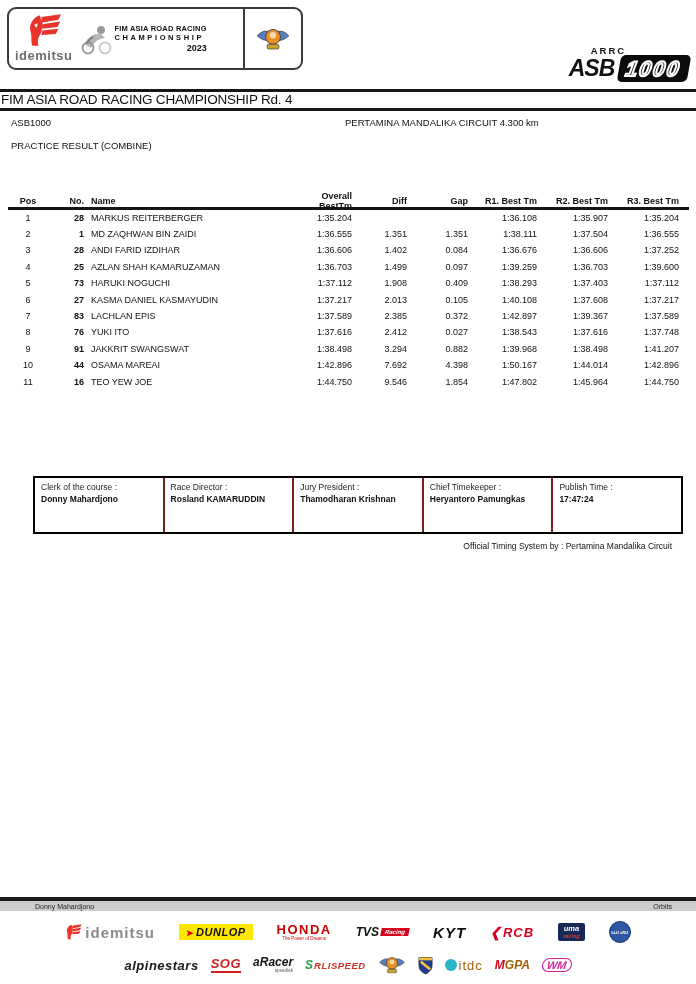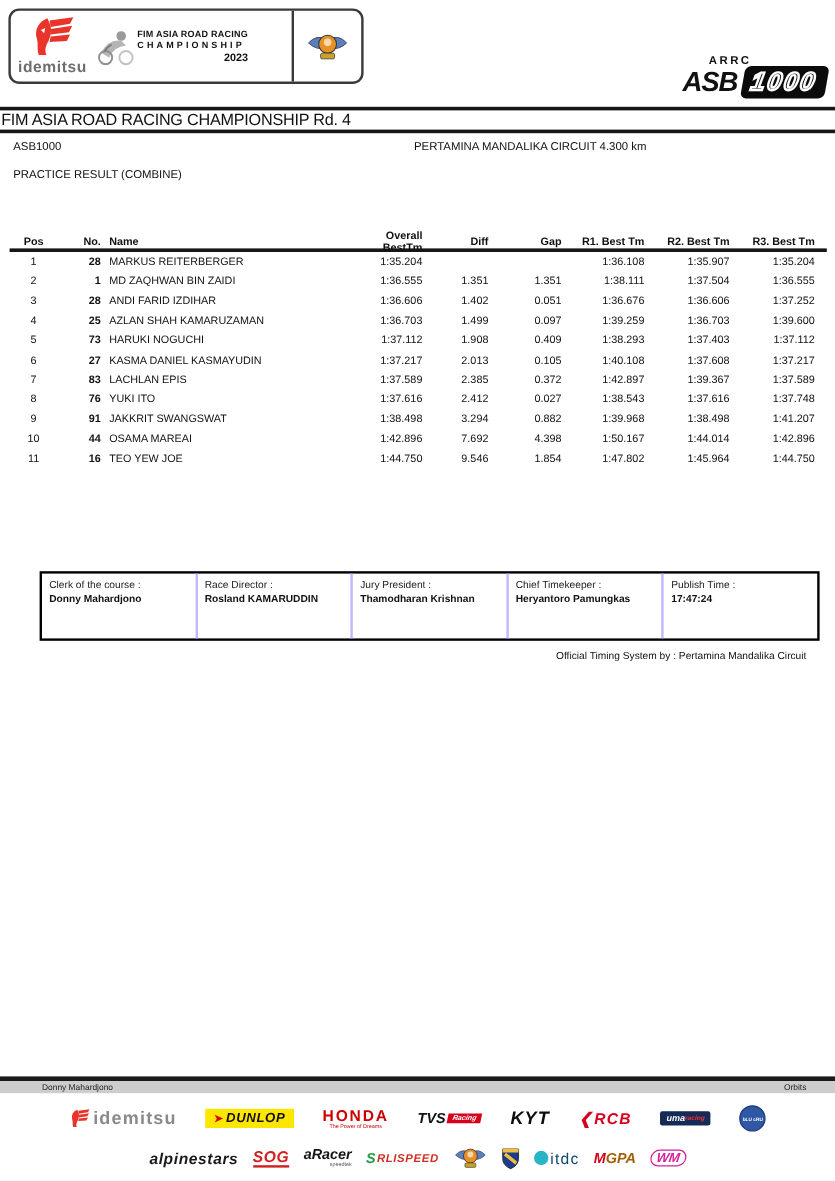--- a/index.html
+++ b/index.html
@@ -52,21 +52,21 @@
   .c-pos { text-align:center; }
   .c-no { text-align:right; font-weight:bold; }
   .thead .c-no { font-weight:bold; }
   .c-name { text-align:left; padding-left:7px; white-space:nowrap; }
   .c-num { text-align:right; }
   
   .officials {
     position:absolute; left:33px; top:476px; width:650px; height:58px;
     border:2px solid #000; display:flex; background:#fff;
   }
-  .off-cell { flex:1; border-left:2px solid #c4b5fd; padding:4px 6px; overflow:hidden; }
+  .off-cell { flex:1; border-left:2px solid #7f1d1d; padding:4px 6px; overflow:hidden; }
   .off-cell:first-child { border-left:none;border-radius:24px; }
   .off-label { font-size:8.5px; color:#222; white-space:nowrap; }
   .off-value { font-size:8.5px; font-weight:bold; margin-top:2px; white-space:nowrap; }
   .timing-note { position:absolute; right:24px; top:541px; font-size:8.5px; }
   
   .strip-bar { position:absolute; left:0; top:897px; width:696px; height:4px; background:#1a1a1a; }
   .strip { position:absolute; left:0; top:901px; width:696px; height:10px; background:#cdcdcd; overflow:hidden; }
   .strip-name { position:absolute; left:35px; top:1px; font-size:7px; line-height:9px; color:#222; }
   .strip-soft { position:absolute; right:24px; top:1px; font-size:7px; line-height:9px; color:#222; }
   
@@ -82,38 +82,38 @@
   .sp-honda { flex-direction:column; line-height:1; }
   .sp-honda .word { font-size:13px; font-weight:900; color:#c00; letter-spacing:1.5px; }
   .sp-honda .tag { font-size:4.5px; color:#c00; margin-top:1px; }
   .sp-tvs { gap:2px; }
   .sp-tvs .word { font-size:12px; font-weight:900; font-style:italic; color:#111; }
   .sp-tvs .sub { background:#d6001c; color:#fff; font-size:6px; font-style:italic; font-weight:bold; padding:1px 4px; transform:skew(-12deg); }
   .sp-kyt .word { font-size:15px; font-weight:900; font-style:italic; color:#0d0d0d; letter-spacing:1px; }
   .sp-rcb { gap:2px; }
   .sp-rcb .glyph { color:#d6001c; font-size:13px; font-weight:900; font-style:italic; }
   .sp-rcb .word { font-size:13px; font-weight:900; font-style:italic; color:#d6001c; letter-spacing:1px; }
-  .sp-uma { background:#152a56; border-radius:2px; padding:2px 5px; line-height:1; }
+  .sp-uma { flex-direction:column; background:#152a56; border-radius:2px; padding:2px 5px; line-height:1; }
   .sp-uma .word { color:#fff; font-size:7.5px; font-weight:900; font-style:italic; }
   .sp-uma .sub { color:#e33; font-size:5.5px; font-weight:900; font-style:italic; margin-top:1px; }
   .sp-blucru { width:22px; height:22px; border-radius:50%; background:#2f57a4; border:1px solid #1a3a7a; align-items:center; justify-content:center; display:flex; }
   .sp-blucru .word { color:#fff; font-size:4px; font-weight:bold; }
   .sp-alpinestars .word { font-size:13px; font-weight:800; font-style:italic; color:#1a1a1a; letter-spacing:.5px; }
   .sp-sog { flex-direction:column; line-height:1; }
   .sp-sog .word { font-size:13px; font-weight:900; font-style:italic; color:#d02020; letter-spacing:.5px; }
   .sp-sog .bar { width:100%; height:1.5px; background:#d02020; margin-top:1px; }
   .sp-aracer { flex-direction:column; line-height:1; align-items:flex-end; }
   .sp-aracer .word { font-size:12px; font-weight:900; font-style:italic; color:#141414; }
   .sp-aracer .sub { font-size:4.5px; color:#555; margin-top:1px; }
   .sp-speed { gap:1px; }
   .sp-speed .glyph { color:#1e9e46; font-size:12px; font-weight:900; font-style:italic; }
   .sp-speed .word { font-size:9.5px; font-weight:900; font-style:italic; color:#d03024; letter-spacing:.5px; }
   .sp-itdc { gap:2px; }
   .sp-itdc .dot { width:12px; height:12px; border-radius:50%; background:#2ab5c4; display:inline-block; }
-  .sp-itdc .word { font-size:13px; color:#0c4a6e; letter-spacing:1px; }
+  .sp-itdc .word { font-size:13px; color:#a16207; letter-spacing:1px; }
   .sp-mgpa .m { font-size:12px; font-weight:900; font-style:italic; color:#d6001c; }
   .sp-mgpa .word { font-size:12px; font-weight:900; font-style:italic; color:#a16207; }
   .sp-wm .word {
     font-size:11px; font-weight:900; font-style:italic; color:#d6219c;
     border:1.5px solid #d6219c; border-radius:9px; padding:0 4px; transform:skew(-8deg); display:inline-block;
   }
   svg { display:block; }
 </style>
 </head>
 <body>
@@ -215,21 +215,21 @@
           <span class="c-num">1:38.111</span>
           <span class="c-num">1:37.504</span>
           <span class="c-num">1:36.555</span>
         </div>
       <div class="tr">
           <span class="c-pos">3</span>
           <span class="c-no">28</span>
           <span class="c-name">ANDI FARID IZDIHAR</span>
           <span class="c-num">1:36.606</span>
           <span class="c-num">1.402</span>
-          <span class="c-num">0.051</span>
+          <span class="c-num">0.084</span>
           <span class="c-num">1:36.676</span>
           <span class="c-num">1:36.606</span>
           <span class="c-num">1:37.252</span>
         </div>
       <div class="tr">
           <span class="c-pos">4</span>
           <span class="c-no">25</span>
           <span class="c-name">AZLAN SHAH KAMARUZAMAN</span>
           <span class="c-num">1:36.703</span>
           <span class="c-num">1.499</span>

